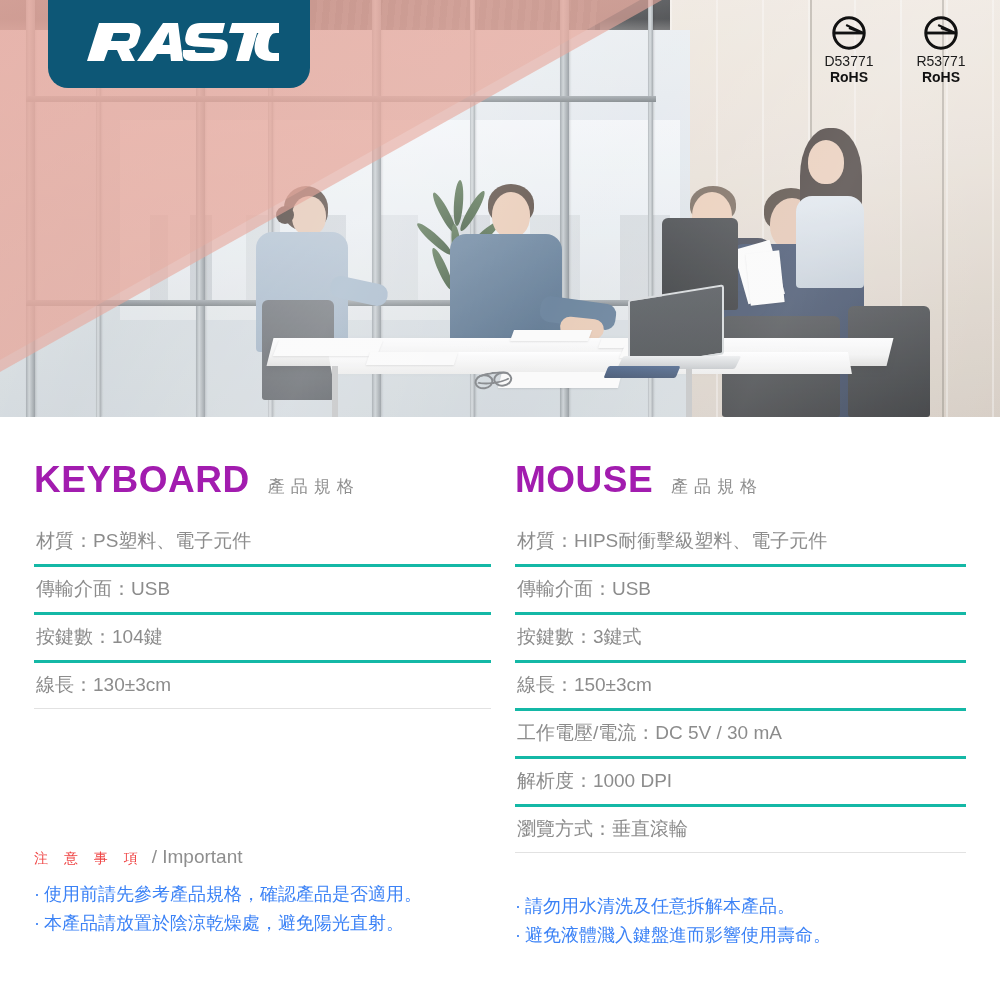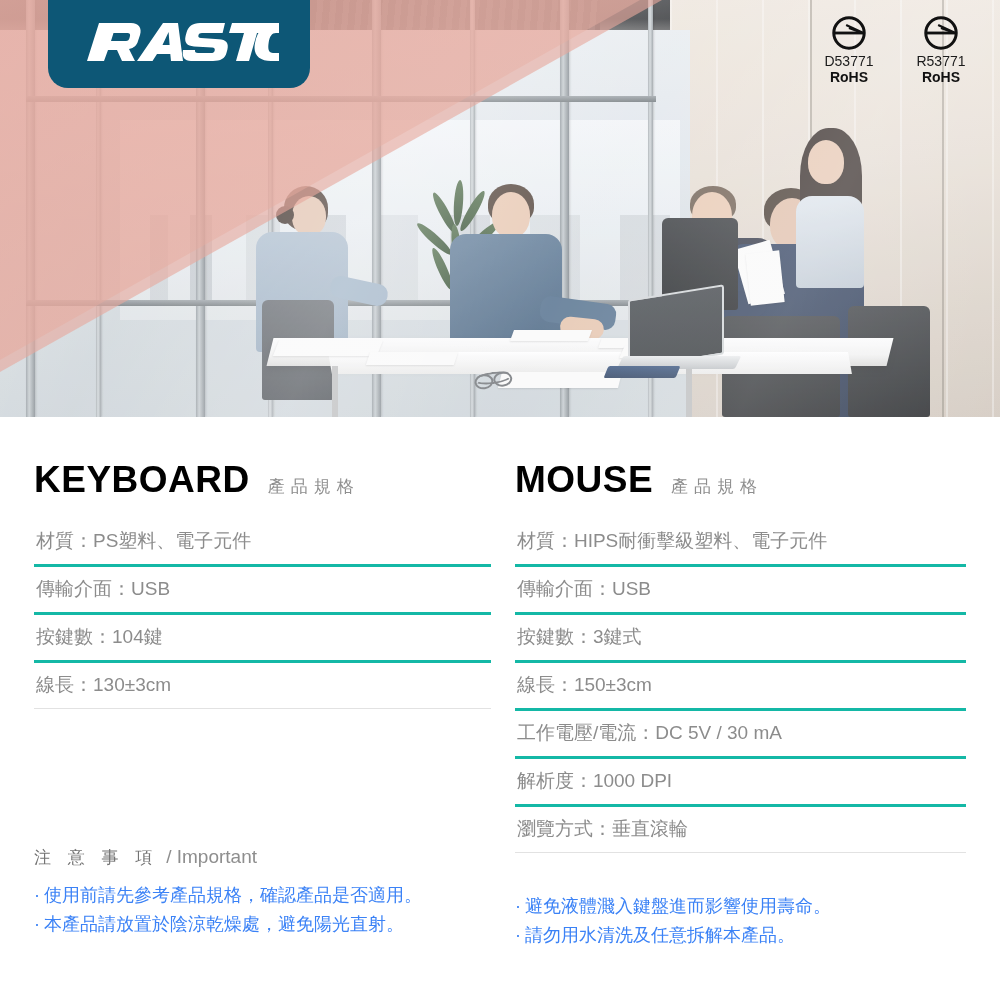--- a/index.html
+++ b/index.html
@@ -210,21 +210,21 @@
     display:flex;
     gap:24px;
   }
   .col { width:468px; }
   .col-right { width:462px; }
 
   .sec-head {
     display:flex; align-items:baseline; gap:18px; margin-bottom:18px;
   }
   .sec-title-en {
-    font-size:37px; font-weight:bold; color:#000000;
+    font-size:37px; font-weight:bold; color:#a21caf;
     letter-spacing:.5px;
     font-family:"Liberation Sans",sans-serif;
   }
   .sec-title-zh {
     font-size:17px; color:#8e8e8e; letter-spacing:6px;
     font-family:Liberation Mono, monospace;
   }
 
   .spec-list { list-style:none; }
   .spec-row {
@@ -241,21 +241,21 @@
   .notes-wrap {
     position:absolute; left:34px; top:846px; width:932px;
     display:flex; gap:24px;
   }
   .notes-col { width:468px; }
   .notes-col.right { width:462px; padding-top:46px; }
   .notes-head {
     display:flex; align-items:baseline; gap:8px; margin-bottom:12px;
   }
   .notes-head-zh {
-    font-size:17px; color:#737373; letter-spacing:6px;
+    font-size:14px; color:#ef4444; letter-spacing:6px;
     font-family:"Liberation Sans","DejaVu Sans",sans-serif;
   }
   .notes-head-en {
     font-size:19px; color:#8e8e8e;
     font-family:"Liberation Sans",sans-serif;
   }
   .note-item {
     font-size:18px; color:#3b82f6; line-height:1.62;
     white-space:nowrap;
     font-family:"Liberation Sans","DejaVu Sans",sans-serif;
@@ -451,19 +451,19 @@
     <div class="note-item">
       <span class="note-bullet">·</span><span>使用前請先參考產品規格，確認產品是否適用。</span>
     </div>
     <div class="note-item">
       <span class="note-bullet">·</span><span>本產品請放置於陰涼乾燥處，避免陽光直射。</span>
     </div>
   </div>
 
   <div class="notes-col right">
     <div class="note-item">
+      <span class="note-bullet">·</span><span>請勿用水清洗及任意拆解本產品。</span>
+    </div>
+    <div class="note-item">
       <span class="note-bullet">·</span><span>避免液體濺入鍵盤進而影響使用壽命。</span>
     </div>
-    <div class="note-item">
-      <span class="note-bullet">·</span><span>請勿用水清洗及任意拆解本產品。</span>
-    </div>
   </div>
 </div>
 
 </body></html>

